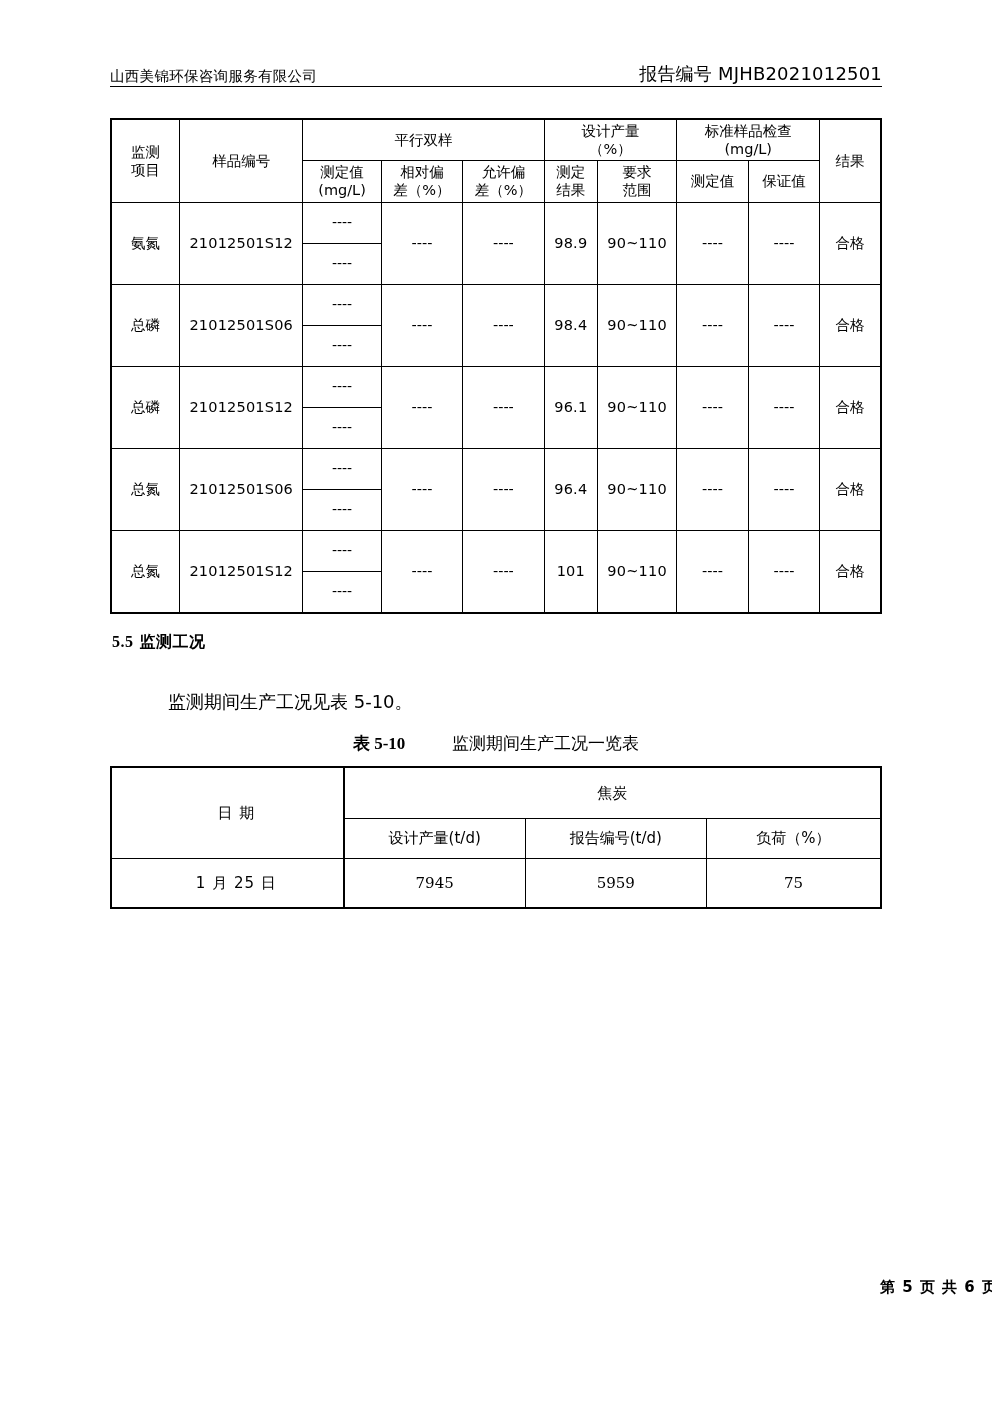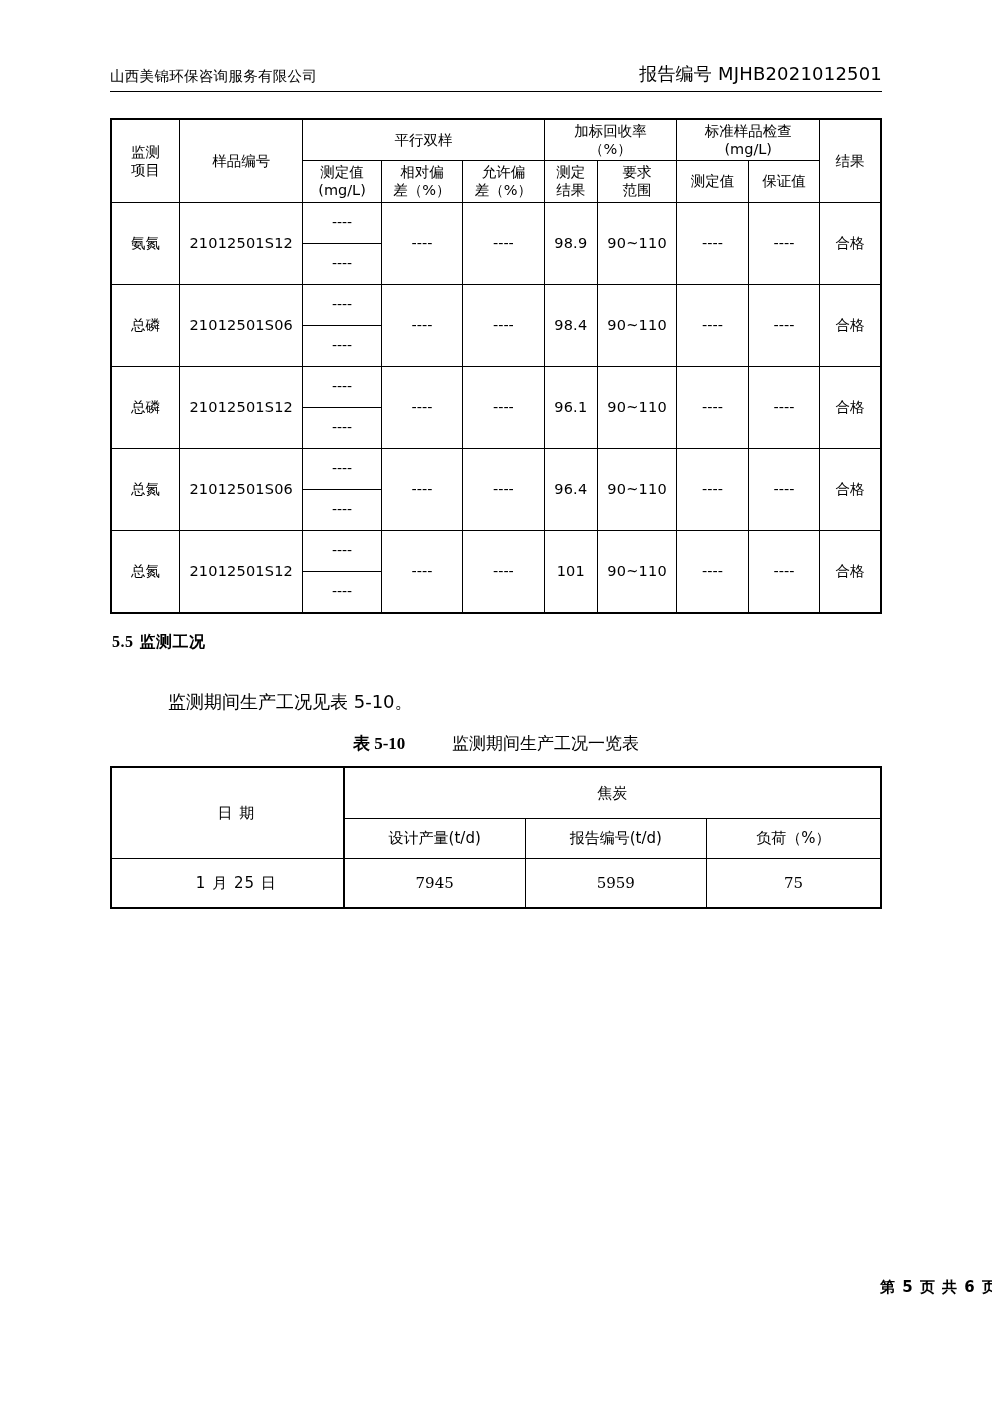--- a/index.html
+++ b/index.html
@@ -24,21 +24,20 @@
   
   .header {
     position: absolute;
     left: 110px;
     top: 62px;
     width: 772px;
     display: flex;
     justify-content: space-between;
     align-items: flex-end;
     font-size: 15px;
-    padding-bottom: 5px;
     border-bottom: 1.5px solid #000;
   }
   .header .company {
     font-family: "DejaVu Sans", sans-serif;
     font-size: 14.5px;
     letter-spacing: 0.3px;
   }
   .header .report-no {
     font-family: "DejaVu Sans", sans-serif;
     font-size: 18px;
@@ -185,21 +184,21 @@
   <table class="qc">
     <thead>
       <tr>
         <td class="outer-l" rowspan="2" style="width:70px;">
           <div>监测</div>
           <div>项目</div>
         </td>
         <td rowspan="2" style="width:122px;margin-left:32px;">样品编号</td>
         <td colspan="3" style="width:232px;">平行双样</td>
         <td colspan="2" style="width:130px;">
-          <div>加标回收率</div>
+          <div>设计产量</div>
           <div>（%）</div>
         </td>
         <td colspan="2" style="width:146px;">
           <div>标准样品检查</div>
           <div class="bold">(mg/L)</div>
         </td>
         <td class="outer-r" rowspan="2" style="width:62px;">结果</td>
       </tr>
       <tr>
         <td class="hdr-sub" style="width:78px;">

